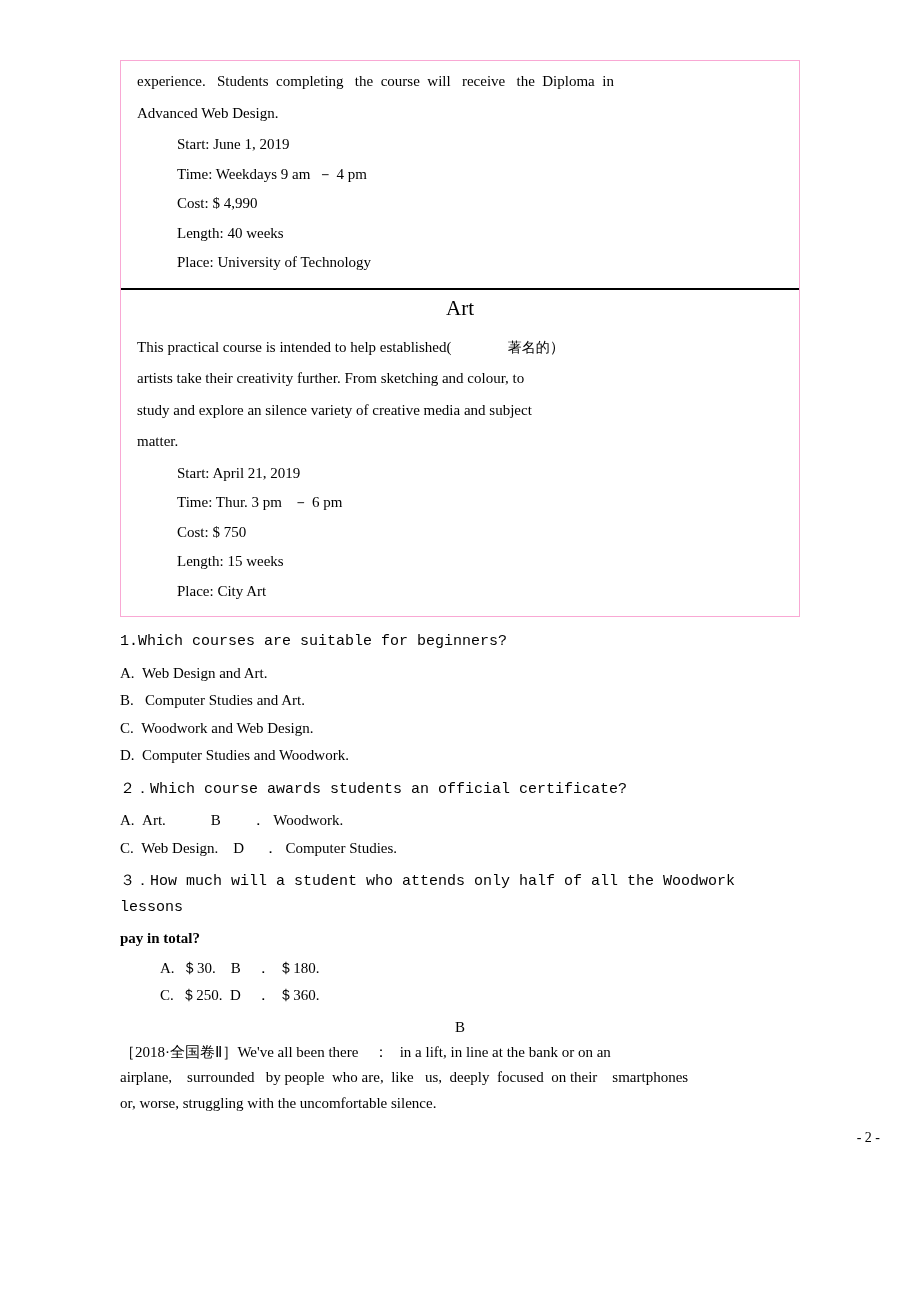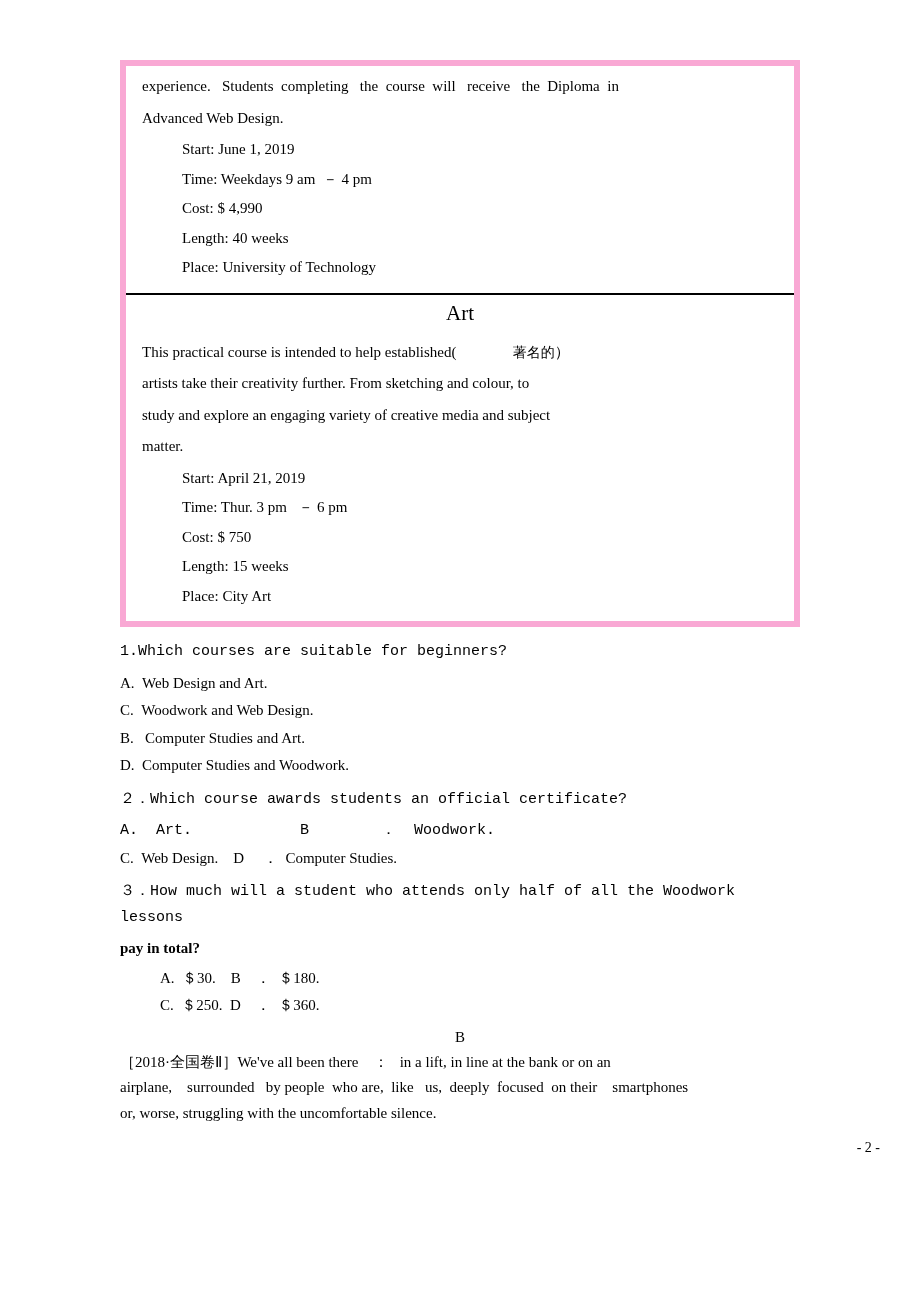--- a/index.html
+++ b/index.html
@@ -17,21 +17,21 @@
       min-height: 1303px;
       position: relative;
     }
 
     .page-container {
       padding: 60px 120px 60px 120px;
       position: relative;
     }
 
     .bordered-section {
-      border: 6px solid #f9a8d4;
+      border: 1px solid #f9a8d4;
       margin-bottom: 0;
     }
 
     .section-content {
       padding: 8px 16px 8px 16px;
     }
 
     .section-header {
       text-align: center;
       border-top: 1px solid #000;
@@ -104,46 +104,46 @@
       <div class="detail-line">Cost: $ 4,990</div>
       <div class="detail-line">Length: 40 weeks</div>
       <div class="detail-line">Place: University of Technology</div>
     </div>
 
     <div style="border-top: 1px solid #000;">
       <div class="section-header">Art</div>
       <div class="section-content">
         <p class="art-body-text">This practical course is intended to help established(&nbsp;&nbsp;&nbsp;&nbsp;&nbsp;&nbsp;&nbsp;&nbsp;&nbsp;&nbsp;&nbsp;&nbsp;&nbsp;&nbsp;&nbsp;<span class="chinese-note">著名的</span>）</p>
         <p class="art-body-text">artists take their creativity further. From sketching and colour, to</p>
-        <p class="art-body-text">study and explore an engaging variety of creative media and subject</p>
+        <p class="art-body-text">study and explore an silence variety of creative media and subject</p>
         <p class="art-body-text">matter.</p>
         <div class="detail-line">Start: April 21, 2019</div>
         <div class="detail-line">Time: Thur. 3 pm &nbsp;&nbsp;－&nbsp;6 pm</div>
         <div class="detail-line">Cost: $ 750</div>
         <div class="detail-line">Length: 15 weeks</div>
         <div class="detail-line">Place: City Art</div>
       </div>
     </div>
   </div>
 
   <div class="questions-section">
 
     <div class="question-item">
       <p>1.Which courses are suitable for beginners?</p>
     </div>
     <div style="margin-bottom: 2px; line-height: 1.7;">A.&nbsp;&nbsp;Web Design and Art.</div>
+    <div style="margin-bottom: 2px; line-height: 1.7;">B.&nbsp;&nbsp;&nbsp;Computer Studies and Art.</div>
     <div style="margin-bottom: 2px; line-height: 1.7;">C.&nbsp;&nbsp;Woodwork and Web Design.</div>
-    <div style="margin-bottom: 2px; line-height: 1.7;">B.&nbsp;&nbsp;&nbsp;Computer Studies and Art.</div>
     <div style="margin-bottom: 8px; line-height: 1.7;">D.&nbsp;&nbsp;Computer Studies and Woodwork.</div>
 
     <div class="question-item">
       <p>２．Which course awards students an official certificate?</p>
     </div>
     <div style="display: flex; margin-bottom: 2px; line-height: 1.7;">
-      <span style="flex: 1; font-family: Liberation Mono, monospace;">A.&nbsp;&nbsp;Art.&nbsp;&nbsp;&nbsp;&nbsp;&nbsp;&nbsp;&nbsp;&nbsp;&nbsp;&nbsp;&nbsp;&nbsp;B&nbsp;&nbsp;&nbsp;&nbsp;&nbsp;&nbsp;&nbsp;&nbsp;．&nbsp;&nbsp;Woodwork.</span>
+      <span style="flex: 1;">A.&nbsp;&nbsp;Art.&nbsp;&nbsp;&nbsp;&nbsp;&nbsp;&nbsp;&nbsp;&nbsp;&nbsp;&nbsp;&nbsp;&nbsp;B&nbsp;&nbsp;&nbsp;&nbsp;&nbsp;&nbsp;&nbsp;&nbsp;．&nbsp;&nbsp;Woodwork.</span>
     </div>
     <div style="display: flex; margin-bottom: 8px; line-height: 1.7; align-items: flex-end;">
       <span style="flex: 1;">C.&nbsp;&nbsp;Web Design.&nbsp;&nbsp;&nbsp;&nbsp;D&nbsp;&nbsp;&nbsp;&nbsp;&nbsp;．&nbsp;&nbsp;Computer Studies.</span>
     </div>
 
     <div class="question-item">
       <p>３．How much will a student who attends only half of all the Woodwork lessons</p>
     </div>
     <p style="margin-bottom: 4px; line-height: 1.7; font-weight: bold;">pay in total?</p>
     <div style="margin-left: 40px; margin-bottom: 2px; line-height: 1.7;">

